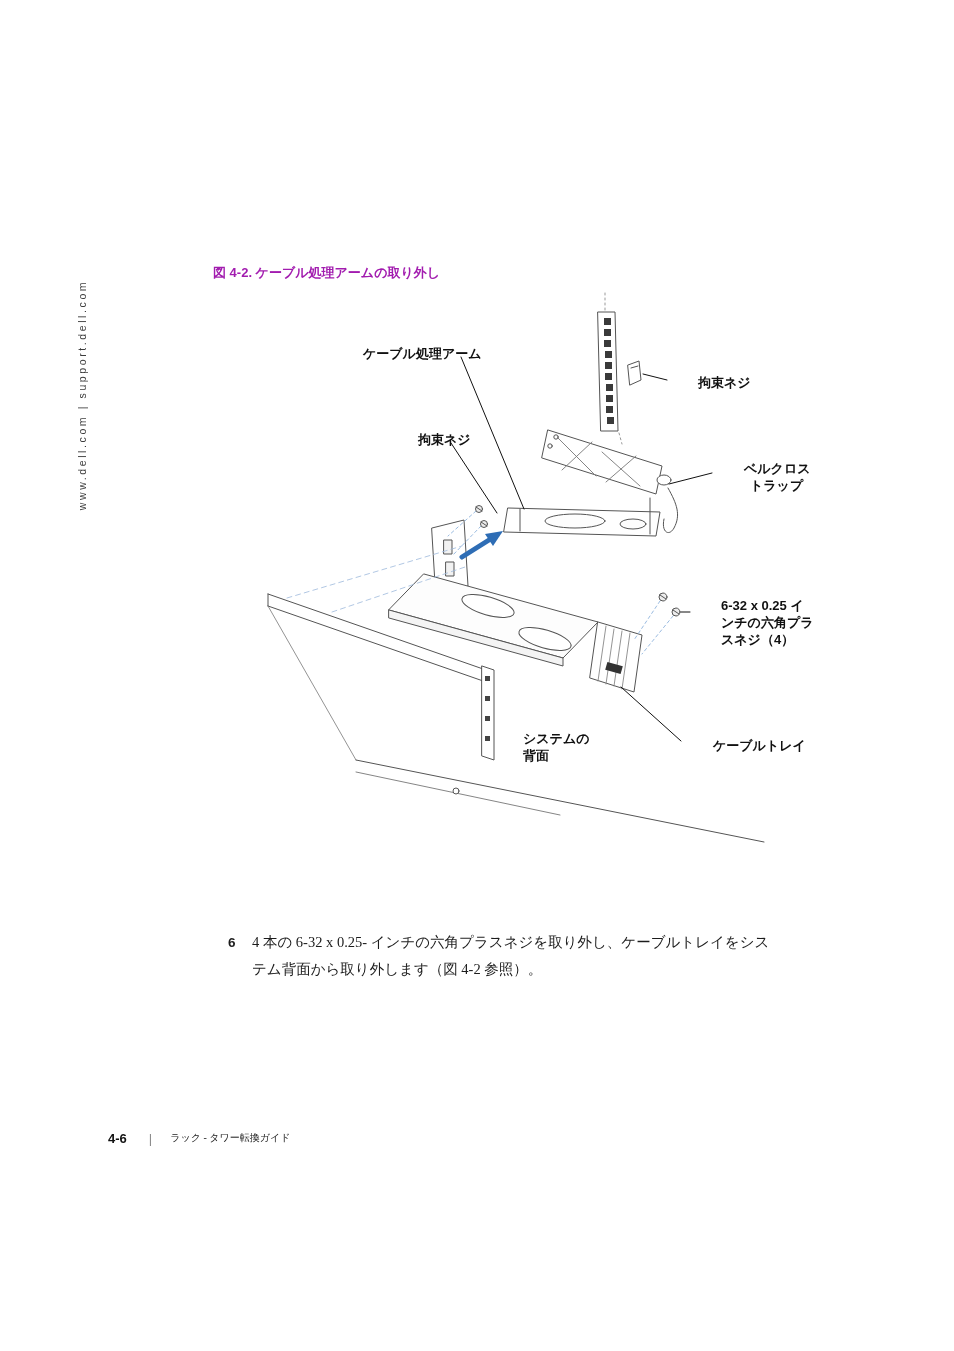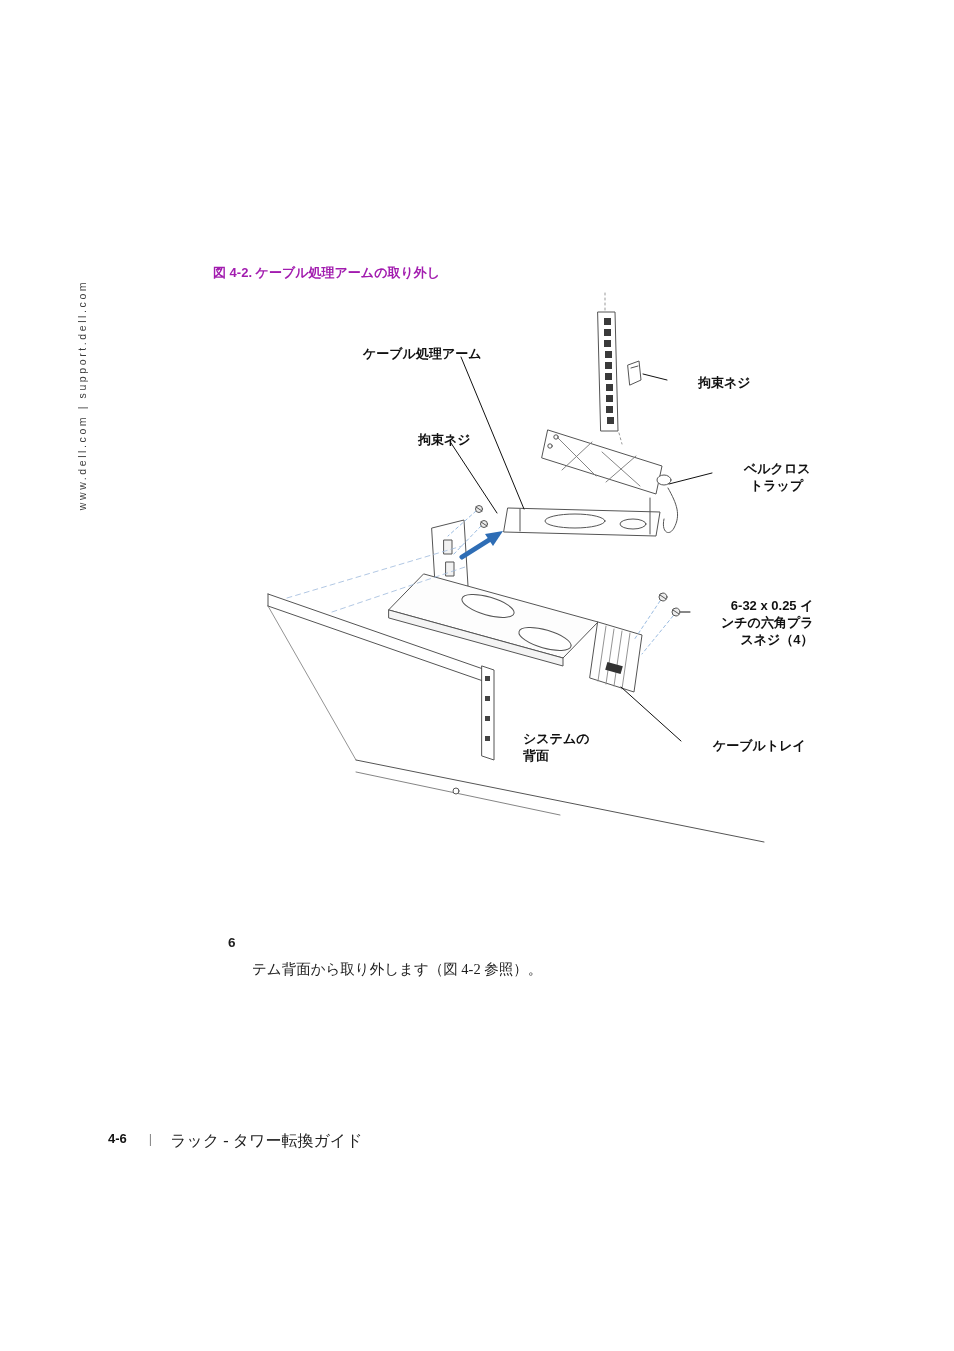--- a/index.html
+++ b/index.html
@@ -40,21 +40,21 @@
     font-size:13px;
     line-height:17px;
     color:#111;
     white-space:nowrap;
     margin-left:28px;
   }
   .lbl-cable-arm{left:335px;top:345px;}
   .lbl-captive-top{left:670px;top:374px;}
   .lbl-captive-left{left:390px;top:431px;}
   .lbl-velcro{left:716px;top:460px;font-family:Liberation Serif, serif;}
-  .lbl-hex{left:693px;top:597px;text-align:right;}
+  .lbl-hex{left:693px;top:597px;}
   .lbl-system-back{left:495px;top:730px;}
   .lbl-cable-tray{left:685px;top:737px;}
   .step{
     position:absolute;
     left:228px;top:929px;
     width:640px;
     font-family:"Liberation Serif",serif;
     font-size:14.5px;
     line-height:26px;
     color:#1c1c1c;
@@ -80,21 +80,21 @@
     font-family:"Liberation Sans",sans-serif;
     color:#111;
   }
   .footer-sep{
     color:#8a8a8a;
     margin:0 18px 0 22px;
     font-size:13px;
   }
   .footer-title{
     font-family:"Liberation Serif",serif;
-    font-size:16px;
+    font-size:10px;
     color:#222;
   }
 </style>
 </head>
 <body>
 
 <div class="page">
 
   <div class="sidebar-text">www.dell.com | support.dell.com</div>
 
@@ -263,20 +263,21 @@
   <div class="callout lbl-system-back">
     <div>システムの</div>
     <div>背面</div>
   </div>
 
   <div class="callout lbl-cable-tray">ケーブルトレイ</div>
 
   <div class="step">
     <div class="step-row">
       <span class="step-num">6</span>
+      <span>4 本の 6-32 x 0.25- インチの六角プラスネジを取り外し、ケーブルトレイをシス</span>
     </div>
     <div class="step-line2">テム背面から取り外します（図 4-2 参照）。</div>
   </div>
 
   <div class="footer">
     <span class="footer-page">4-6</span>
     <span class="footer-sep">|</span>
     <span class="footer-title">ラック - タワー転換ガイド</span>
   </div>
 

